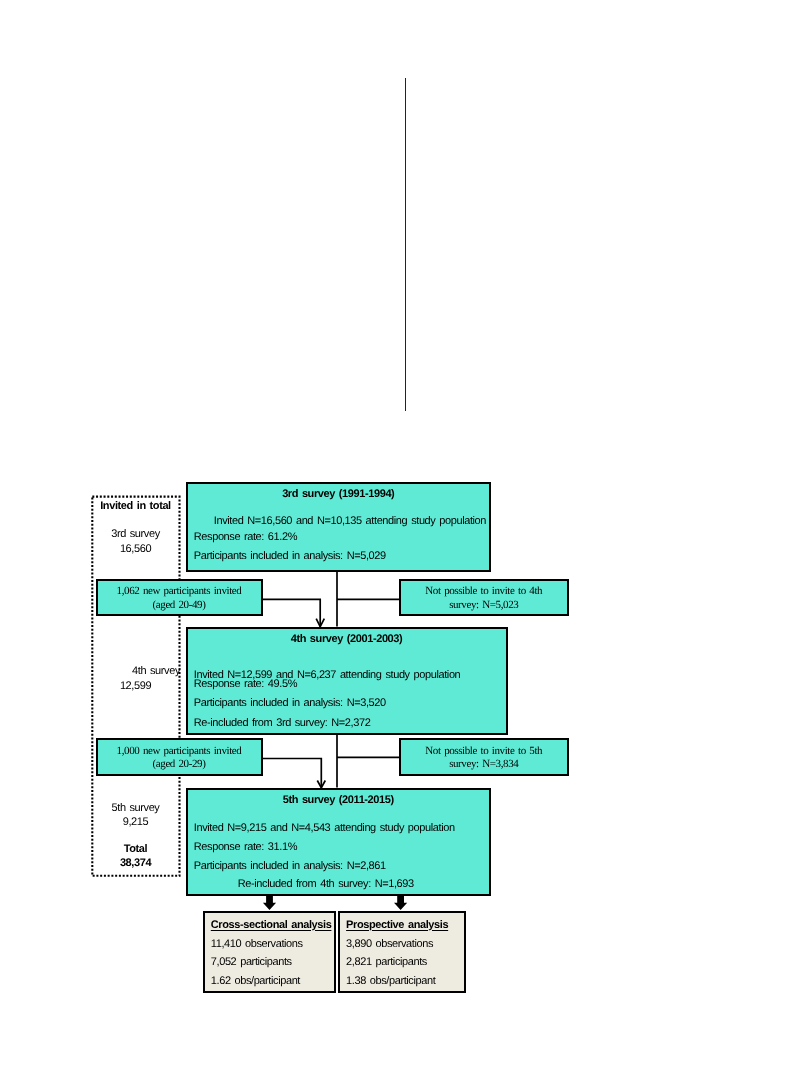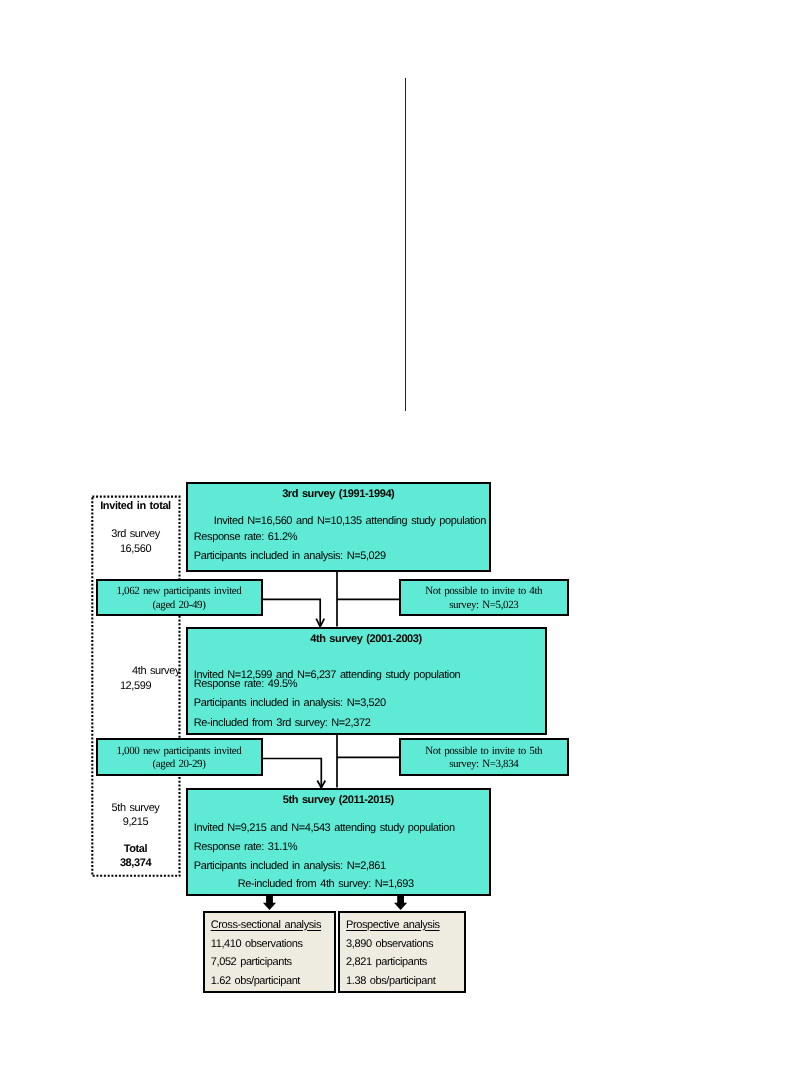--- a/index.html
+++ b/index.html
@@ -34,21 +34,21 @@
   .sb-r1b{top:543px;}
   .sb-r2a{top:665px;text-align:right;}
   .sb-r2b{top:680px;}
   .sb-r3a{top:801.5px;}
   .sb-r3b{top:816px;}
   .sb-r4a{top:842.5px;}
   .sb-r4b{top:857px;}
 
   
   .b3{left:185.5px;top:481.5px;width:305.5px;height:90.5px;}
-  .b4{left:185.5px;top:626.5px;width:361px;height:108px;}
+  .b4{left:185.5px;top:626.5px;width:322px;height:108px;}
   .b5{left:185.5px;top:787.5px;width:305.5px;height:108px;}
   .b3 .ttl,.b4 .ttl,.b5 .ttl{position:absolute;left:0;top:4.5px;width:100%;}
   .b3 .l1{left:6.3px;top:31.5px;margin-left:20px;}
   .b3 .l2{left:6.3px;top:47.8px;}
   .b3 .l3{left:6.3px;top:66.5px;text-align:center;}
   .b4 .l1{left:6.3px;top:30.5px;margin-top:10px;}
   .b4 .l2{left:6.3px;top:49.5px;}
   .b4 .l3{left:6.3px;top:68.8px;}
   .b4 .l4{left:6.3px;top:88px;}
   .b5 .l1{left:6.3px;top:32px;}
@@ -65,21 +65,21 @@
   .bn1 .n2,.bn2 .n2,.be1 .n2,.be2 .n2{top:18px;}
 
   
   .ba1{left:202.8px;top:911px;width:133px;height:82px;}
   .ba2{left:338.1px;top:911px;width:127.6px;height:82px;}
   .ba1 .ln,.ba2 .ln{left:6px;}
   .a0{top:5.5px;}
   .a1{top:24.5px;}
   .a2{top:43px;}
   .a3{top:62px;}
-  .u{text-decoration:underline;text-underline-offset:2px;}
+  .u{text-decoration:underline;text-underline-offset:2px;font-weight:bold;}
 </style>
 </head>
 <body>
 
 <div id="stage">
 
   <div class="vrule" style="background-color: rgb(35, 35, 35);"></div>
 
   <svg class="dotted-frame" viewBox="0 0 791 1081">
     <rect x="92.3" y="496.6" width="87.2" height="379.2" fill="none" stroke-width="2.1" stroke-dasharray="2.0 1.75" stroke-linecap="butt" stroke="#000000"></rect>

